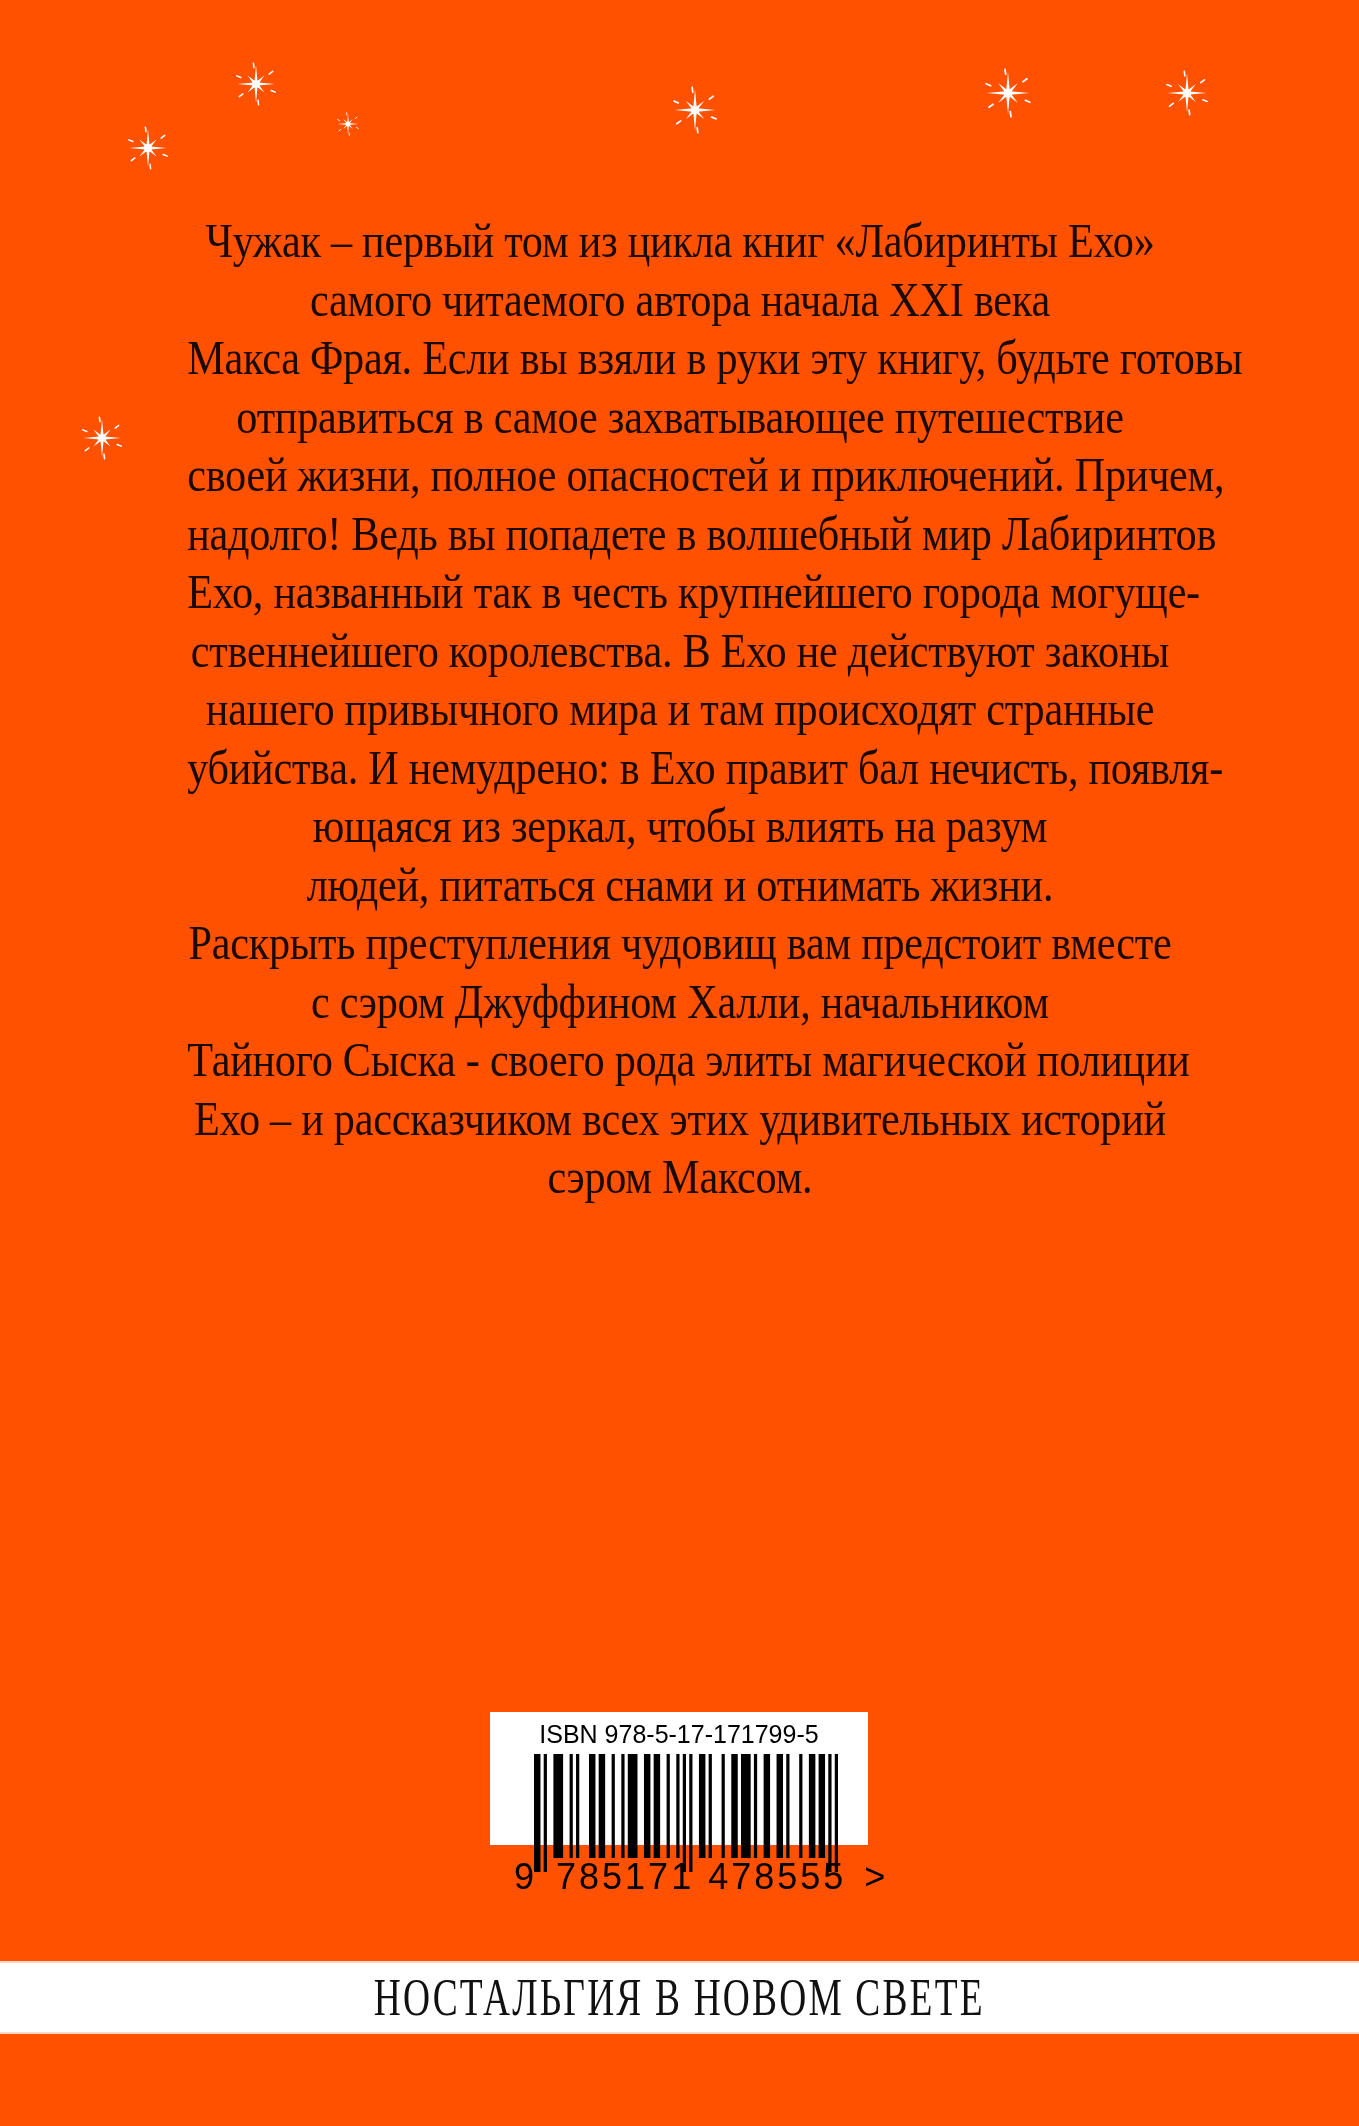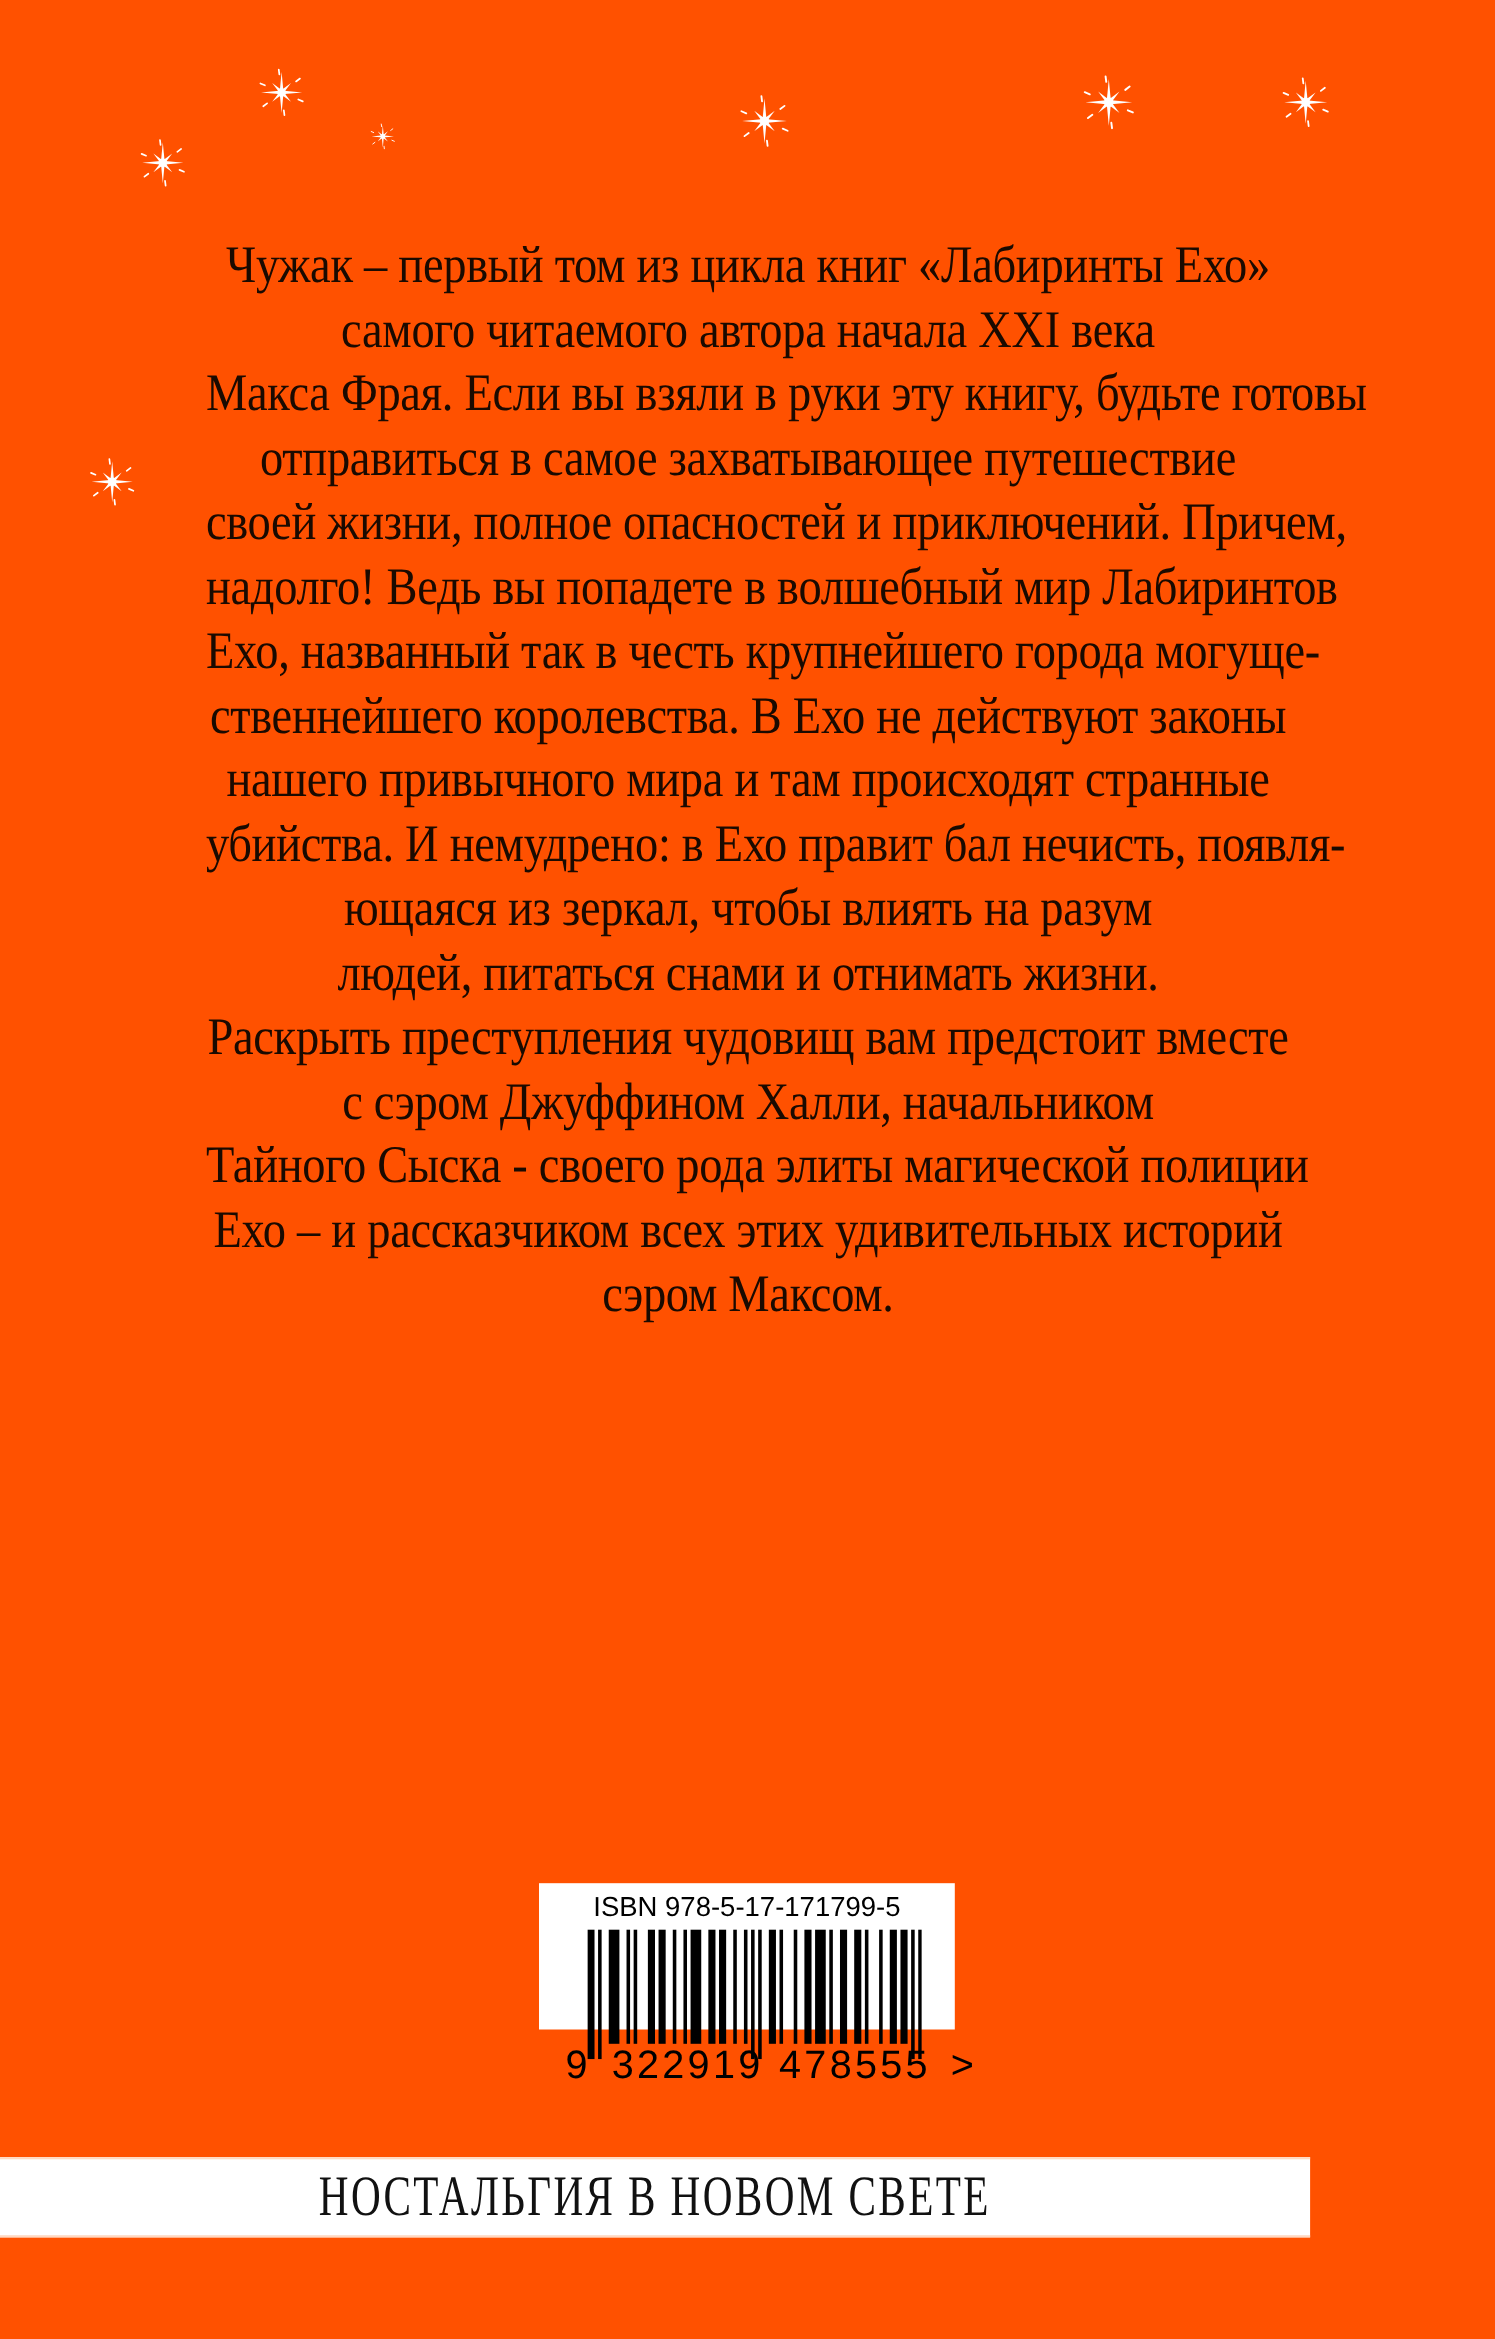--- a/index.html
+++ b/index.html
@@ -59,21 +59,21 @@
     font-size: 36px;
     color: #000;
     display: flex;
   }
   .barcode-digits .d-first { margin-right: 22px; }
   .barcode-digits .d-left { letter-spacing: 3px; margin-right: 14px; }
   .barcode-digits .d-right { letter-spacing: 3px; margin-right: 18px; }
   .series-banner {
     position: absolute;
     left: 0; top: 1961px;
-    width: 1191px; height: 73px;
+    width: 1359px; height: 73px;
     background: #ffffff;
     border-top: 2px solid #ffd9c2;
     border-bottom: 2px solid #ffd9c2;
     box-sizing: border-box;
     display: flex; align-items: center; justify-content: center;
   }
   .series-title {
     font-family: "Liberation Serif", "DejaVu Serif", serif;
     font-size: 52px;
     color: #111;
@@ -274,21 +274,21 @@
           <rect x="252.26" y="0" width="3.23" height="104" fill="#000"></rect>
           <rect x="265.19" y="0" width="3.23" height="104" fill="#000"></rect>
           <rect x="274.89" y="0" width="6.47" height="104" fill="#000"></rect>
           <rect x="284.60" y="0" width="6.47" height="104" fill="#000"></rect>
           <rect x="294.30" y="0" width="3.23" height="118" fill="#000"></rect>
           <rect x="300.77" y="0" width="3.23" height="118" fill="#000"></rect>
         </svg>
     </div>
     <div class="barcode-digits">
       <span class="d-first">9</span>
-      <span class="d-left">322919</span>
+      <span class="d-left">785171</span>
       <span class="d-right">478555</span>
       <span class="d-mark">&gt;</span>
     </div>
   </div>
 
   <div class="series-banner">
     <span class="series-title">НОСТАЛЬГИЯ В НОВОМ СВЕТЕ</span>
   </div>
 
 </div>

